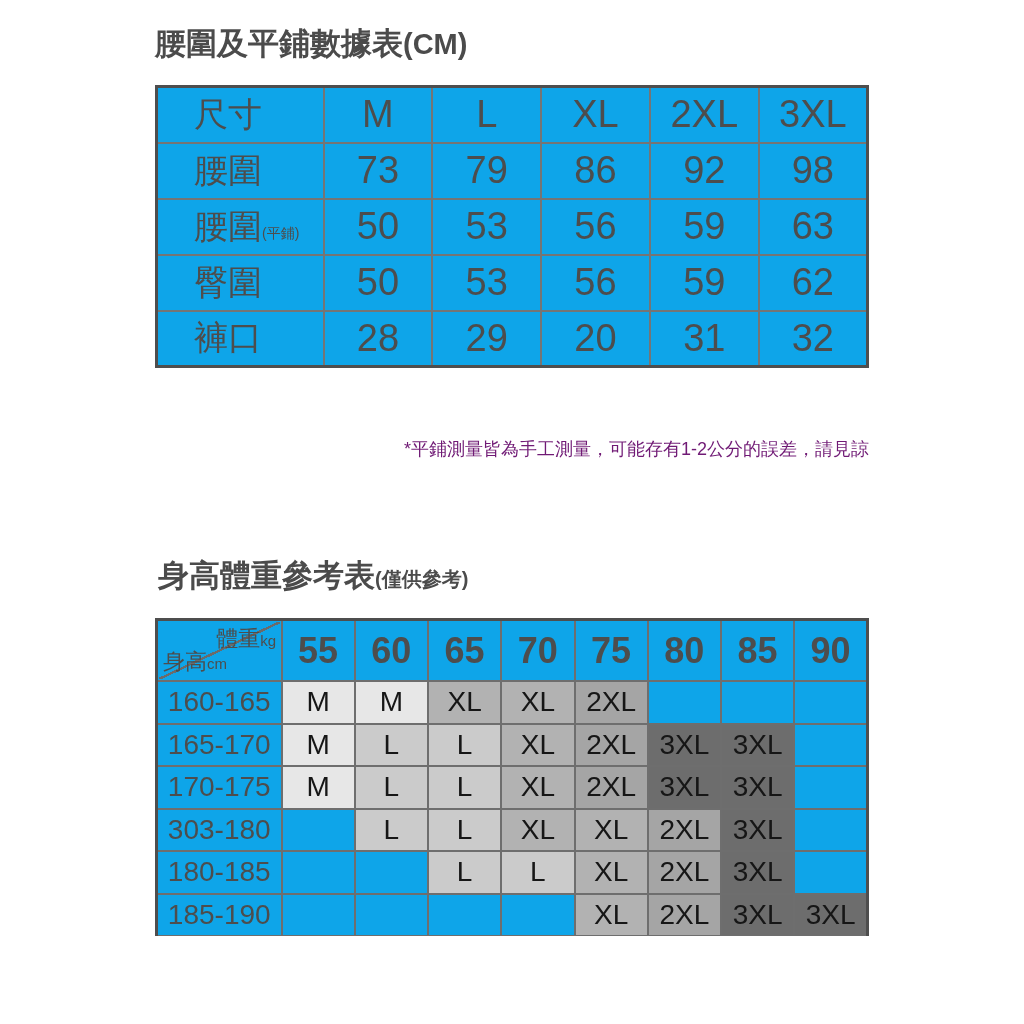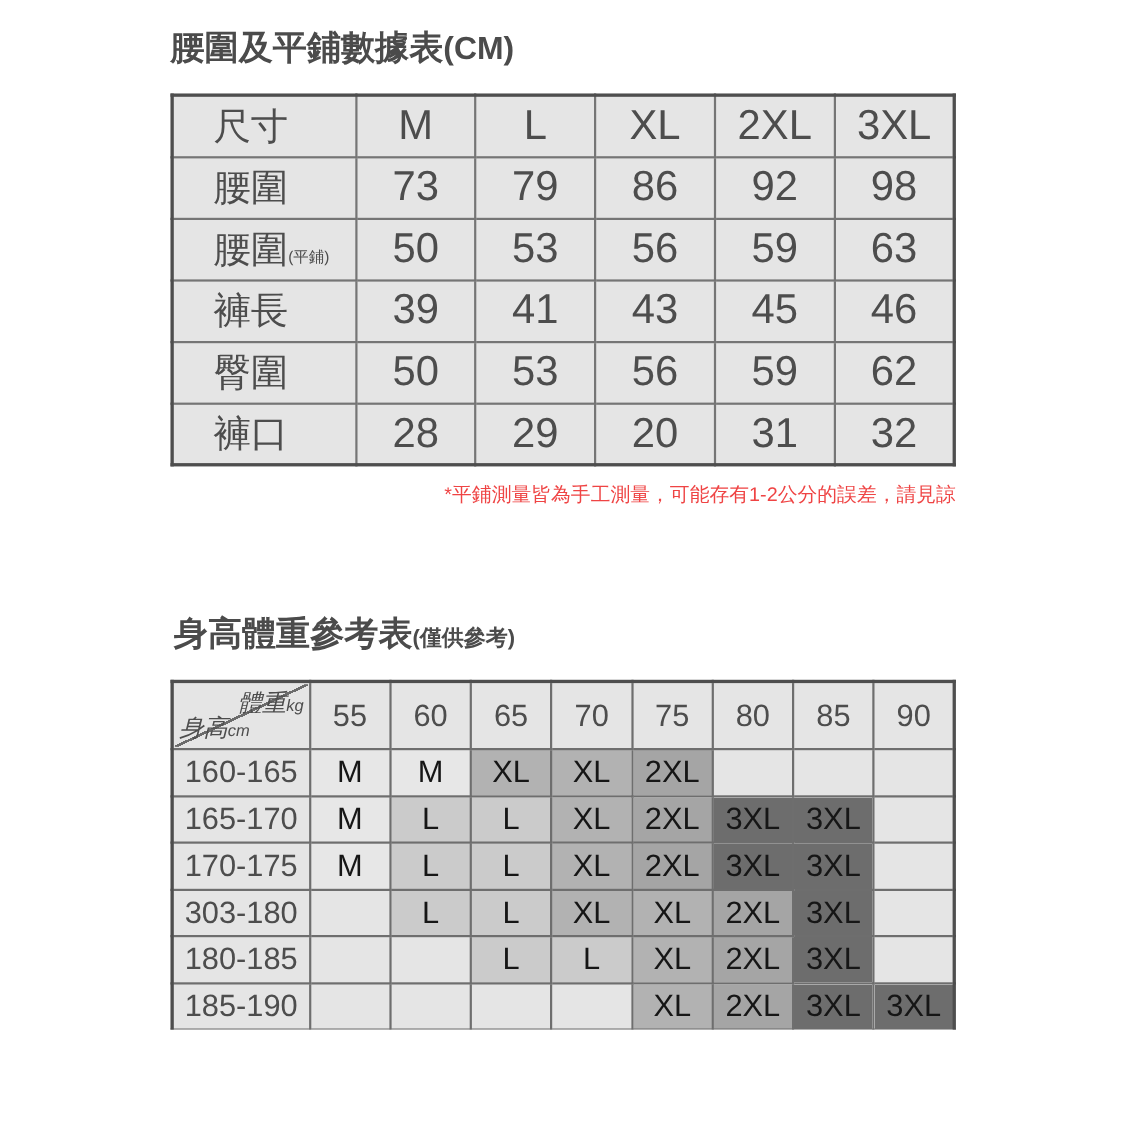--- a/index.html
+++ b/index.html
@@ -7,45 +7,45 @@
   .page{position:relative;width:1024px;height:936px;background:#ffffff;overflow:hidden;}
 
   .abs{position:absolute;}
 
   
   .tbl-title{font-size:31px;font-weight:700;color:#4b4b4b;white-space:nowrap;line-height:1.1;}
   .tbl-title .suffix-lg{font-size:29px;}
   .tbl-title .suffix-sm{font-size:20px;}
 
   
-  table{border-collapse:collapse;table-layout:fixed;background:#e5e5e5;}
+  table{border-collapse:collapse;table-layout:fixed;background:#0ea5e9;}
   .size-table{width:714px;border:3px solid #4e4e4e;}
   .size-table td{border:2px solid #757575;color:#4d4d4d;overflow:hidden;}
   .size-table tr{height:56px;}
   .size-table td.lbl{text-align:left;padding-left:36px;font-size:34px;}
   .size-table td.lbl .small{font-size:14px;}
   .size-table td.val{text-align:center;font-size:38px;}
 
-  .footnote{width:714px;text-align:right;font-size:18px;color:#ef4444;white-space:nowrap;}
+  .footnote{width:714px;text-align:right;font-size:18px;color:#701a75;white-space:nowrap;}
 
   
   .ref-table{width:714px;border:3px solid #4e4e4e;}
   .ref-table td{border:2px solid #6e6e6e;text-align:center;overflow:hidden;}
   .ref-table tr.hdr{height:61px;}
   .ref-table tr.body{height:42.5px;}
-  .ref-table td.whdr{font-size:28px;color:#4d4d4d;}
+  .ref-table td.whdr{font-size:36px;color:#4d4d4d;font-weight:bold;}
   .ref-table td.hlabel{font-size:28px;color:#4d4d4d;}
   .ref-table td.szcell{font-size:28px;color:#161616;}
 
   .corner-box{position:relative;width:121px;height:57px;
     background:linear-gradient(to bottom right,
       rgba(0,0,0,0) calc(50% - 1.2px),
       #6b6b6b calc(50% - 1.2px),
       #6b6b6b calc(50% + 1.2px),
-      rgba(0,0,0,0) calc(50% + 1.2px));font-style:italic;}
+      rgba(0,0,0,0) calc(50% + 1.2px));}
   .corner-tr{position:absolute;top:2px;right:4px;font-size:22px;color:#4d4d4d;}
   .corner-bl{position:absolute;bottom:2px;left:4px;font-size:22px;color:#4d4d4d;}
   .corner-box .unit{font-size:15px;}
 </style>
 </head>
 <body>
 
 <div class="page">
 
   <div class="abs tbl-title" style="left:155px;top:27px;"><span>腰圍及平鋪數據表</span><span class="suffix-lg">(CM)</span></div>
@@ -71,28 +71,20 @@
           <td class="val">92</td>
           <td class="val">98</td>
         </tr>
         <tr>
           <td class="lbl"><span>腰圍</span><span class="small">(平鋪)</span></td>
           <td class="val">50</td>
           <td class="val">53</td>
           <td class="val">56</td>
           <td class="val">59</td>
           <td class="val">63</td>
-        </tr>
-        <tr>
-          <td class="lbl"><span>褲長</span></td>
-          <td class="val">39</td>
-          <td class="val">41</td>
-          <td class="val">43</td>
-          <td class="val">45</td>
-          <td class="val">46</td>
         </tr>
         <tr>
           <td class="lbl"><span>臀圍</span></td>
           <td class="val">50</td>
           <td class="val">53</td>
           <td class="val">56</td>
           <td class="val">59</td>
           <td class="val">62</td>
         </tr>
         <tr>

